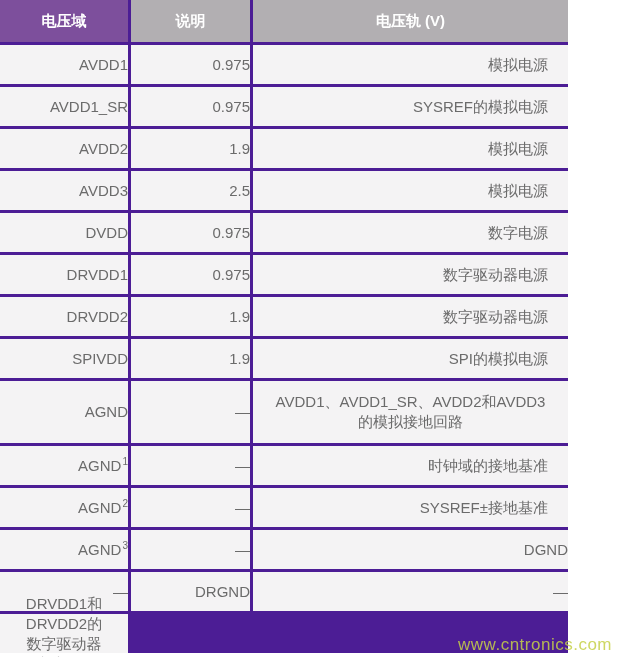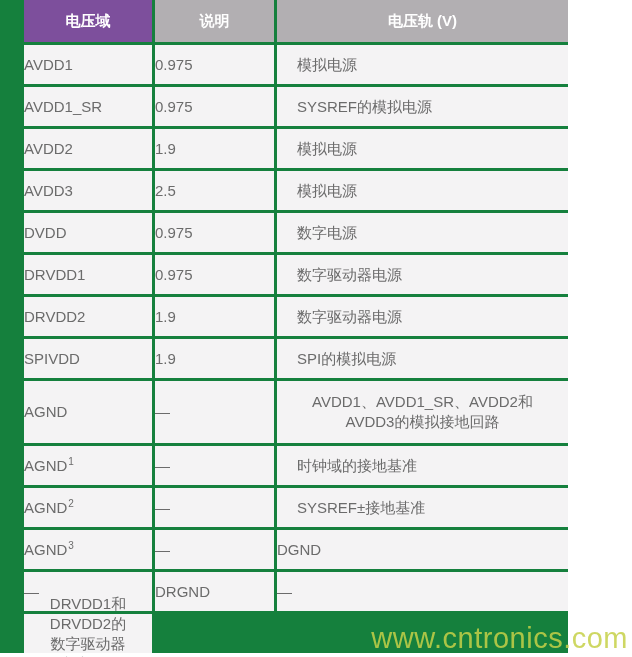--- a/index.html
+++ b/index.html
@@ -8,31 +8,30 @@
     background: #ffffff;
     font-family: "Liberation Sans", sans-serif;
     position: relative;
     overflow: hidden;
   }
   .table {
     display: grid;
     grid-template-columns: 128px 119px 1fr;
     gap: 3px;
     width: 568px;
-    background: #15803d;
-    padding-left: 24px;
+    background: #4c1d95;
   }
   .cell {
     background: var(--row-bg, #f4f3f4);
     color: var(--text, #6b6b6b);
     font-size: 15px;
     height: 39px;
     display: flex;
     align-items: center;
-    justify-content: flex-start;
+    justify-content: flex-end;
     text-align: center;
     line-height: 20px;
   }
   .cell.tall { height: 62px; }
   .cell.col-desc { padding: 0 20px; }
   .header-cell {
     height: 42px;
     background: var(--header-gray, #b2afb2);
     color: var(--header-text, #ffffff);
     font-weight: bold;
@@ -43,23 +42,23 @@
   }
   .header-cell.first { background: var(--header-purple, #7d4f9c); }
   sup {
     font-size: 10px;
     line-height: 0;
     vertical-align: super;
     margin-left: 1px;
   }
   .watermark {
     position: absolute;
-    right: 4px;
+    right: 20px;
     bottom: 2px;
-    font-size: 29px;
+    font-size: 17px;
     letter-spacing: 0.5px;
     color: var(--watermark, #c6d148);
     opacity: 0.85;
     pointer-events: none;
     margin-left: 44px;
   }
 </style>
 </head>
 <body>
 

